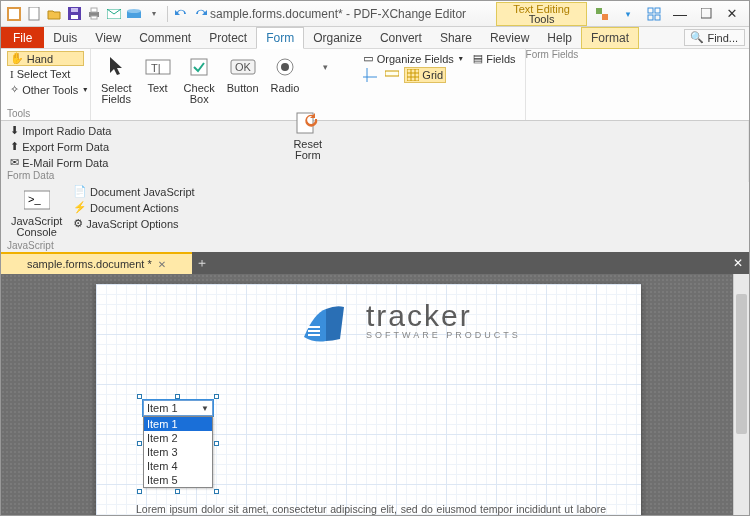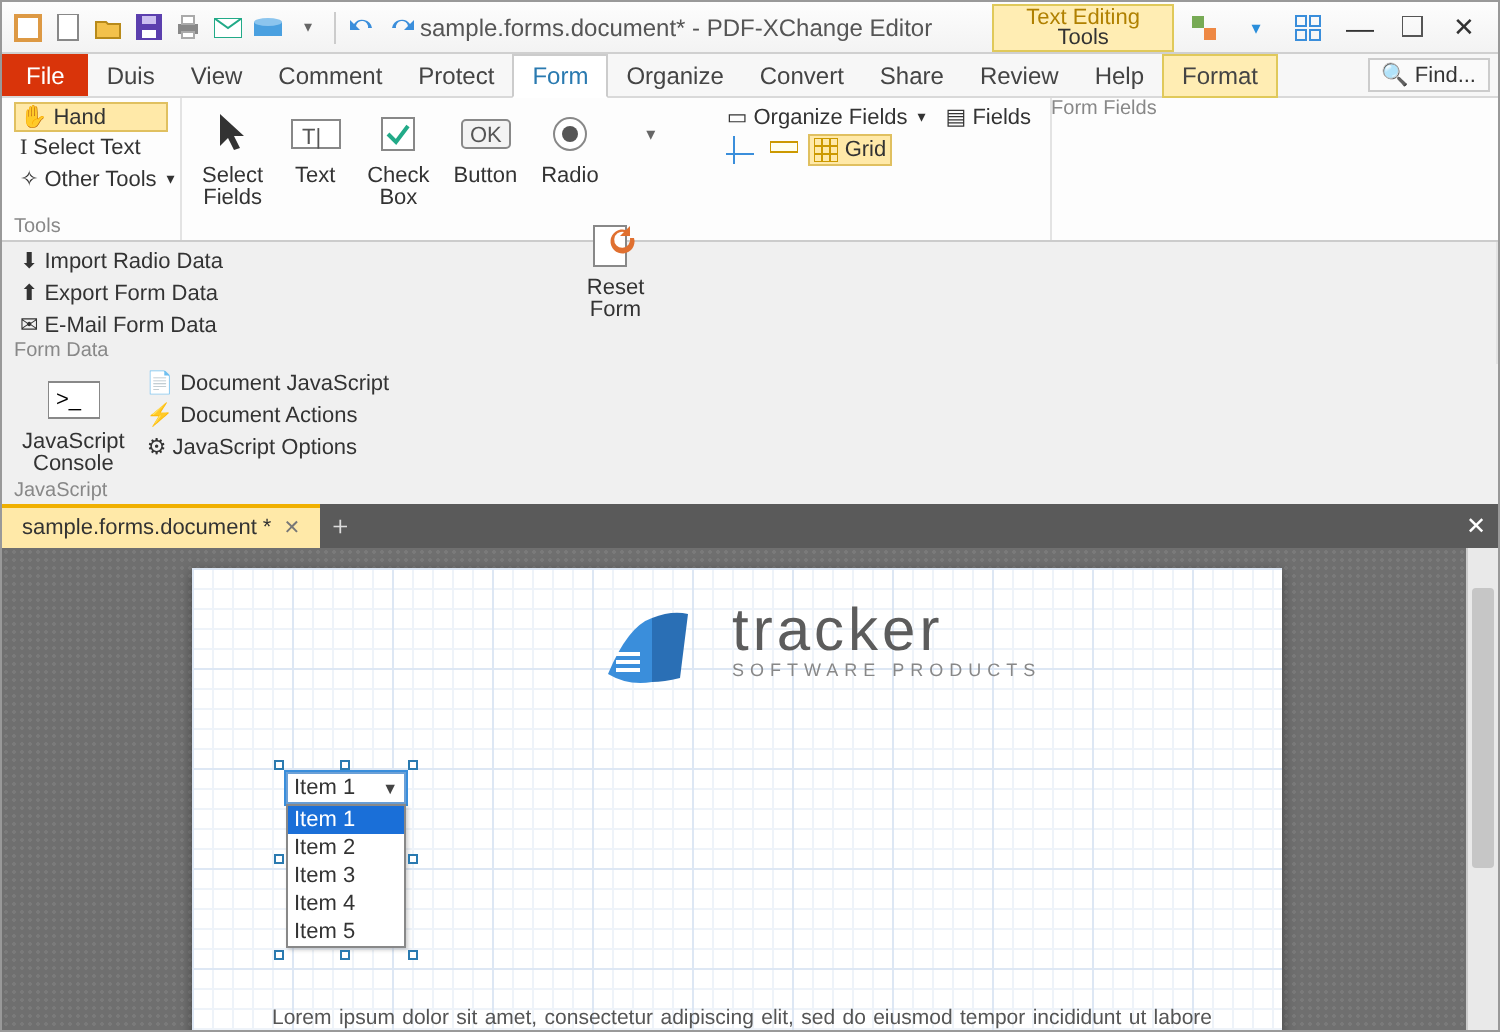--- a/index.html
+++ b/index.html
@@ -24,32 +24,32 @@
 .rgroup-label{font-size:10px;color:#888;text-align:left;padding-bottom:1px}
 .rgroup-body{display:flex;gap:4px;flex:1;align-items:flex-start}
 .rcol{display:flex;flex-direction:column;gap:1px}
 .rbtn{display:flex;align-items:center;gap:3px;padding:1px 3px;font-size:11px;white-space:nowrap}
 .rbtn.sel{background:#ffe9a8;border:1px solid #e0c060;padding:0 2px}
 .rbtn-lg{display:flex;flex-direction:column;align-items:center;gap:2px;padding:2px 4px;font-size:11px;text-align:center;line-height:11px}
 .rbtn-lg .ico{width:28px;height:28px;display:flex;align-items:center;justify-content:center;font-size:18px}
 .ico{display:inline-flex;align-items:center;justify-content:center}
 .ico svg{display:block}
 .docbar{height:22px;background:#5a5a5a;display:flex;align-items:stretch}
-.doctab{background:#ffe9a8;border-top:2px solid #f0b000;padding:0 10px;display:flex;align-items:center;gap:6px;font-size:11px;color:#5a4a10}
+.doctab{background:#ffe9a8;border-top:2px solid #f0b000;padding:0 26px;display:flex;align-items:center;gap:6px;font-size:11px;color:#5a4a10}
 .doctab .x{color:#777;font-size:10px}
 .docplus{width:20px;display:flex;align-items:center;justify-content:center;color:#ddd;font-size:13px}
 .docclose{margin-left:auto;width:22px;display:flex;align-items:center;justify-content:center;color:#fff;font-size:12px}
 .stage{position:relative;height:350px;background:#6f6f6f;overflow:hidden}
 .stage::before{content:"";position:absolute;inset:0;background-image:radial-gradient(circle,rgba(255,255,255,.08) 1px,transparent 1px);background-size:4px 4px}
 .page{position:absolute;left:95px;top:10px;width:545px;height:430px;background:#fff;box-shadow:0 2px 6px rgba(0,0,0,.4)}
 .grid{position:absolute;inset:0;background-image:linear-gradient(#c8d8ee 1px,transparent 1px),linear-gradient(90deg,#c8d8ee 1px,transparent 1px),linear-gradient(#e4ecf6 1px,transparent 1px),linear-gradient(90deg,#e4ecf6 1px,transparent 1px);background-size:50px 50px,50px 50px,10px 10px,10px 10px;opacity:.6}
 .logo{position:absolute;left:200px;top:15px;display:flex;align-items:flex-start;gap:10px}
 .logo-txt{font-size:30px;color:#5c5c5c;letter-spacing:2px;font-weight:400}
 .logo-sub{font-size:9px;color:#888;letter-spacing:3px;margin-top:-3px}
-.combo{position:absolute;left:47px;top:102px;width:60px}
+.combo{position:absolute;left:47px;top:116px;width:70px}
 .combo-head{background:#fff;border:1px solid #6aa0d8;height:16px;display:flex;align-items:center;padding:0 3px;font-size:11px;color:#444;justify-content:space-between;box-shadow:0 0 0 1px #3a8edb}
 .combo-head .arr{font-size:8px;color:#444}
 .handles{position:absolute;inset:-3px;pointer-events:none}
 .handles i{position:absolute;width:5px;height:5px;background:#fff;border:1px solid #2a7ab0}
 .combo-list{background:#fff;border:1px solid #888;box-shadow:1px 1px 2px rgba(0,0,0,.2)}
 .combo-list div{padding:0 3px;font-size:11px;line-height:14px}
 .combo-list div.sel{background:#1a6fd8;color:#fff}
 .para{position:absolute;left:40px;font-size:10.5px;color:#555;line-height:14px;text-align:justify;width:470px}
 .scroll-v{position:absolute;right:0;top:0;bottom:0;width:16px;background:#e9e9e9;border-left:1px solid #ccc}
 .scroll-v .thumb{position:absolute;left:2px;right:2px;top:20px;height:140px;background:#c6c6c6;border-radius:2px}

